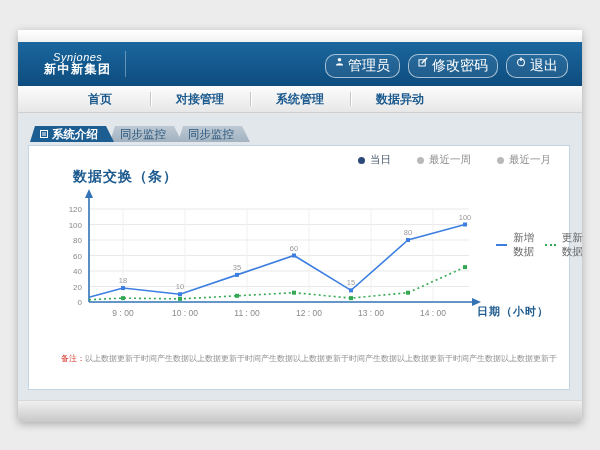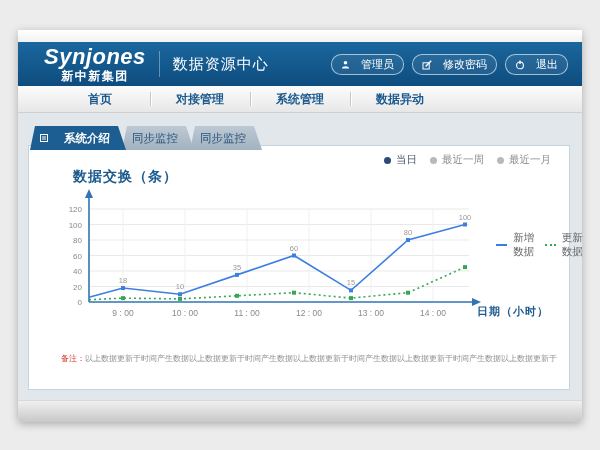--- a/index.html
+++ b/index.html
@@ -1,37 +1,37 @@
 <!DOCTYPE html>
 <html><head>
 <meta charset="utf-8">
 <style>
   html,body{margin:0;padding:0}
   body{width:600px;height:450px;background:#ececec;font-family:"Liberation Sans","DejaVu Sans",sans-serif;position:relative;overflow:hidden}
   .window{position:absolute;left:18px;top:30px;width:564px;height:392px;background:#fff;box-shadow:0 2px 8px rgba(0,0,0,.28);border-radius:2px 2px 4px 4px}
   .topstrip{height:12px;background:linear-gradient(#ffffff,#f2f2f2)}
   .header{height:44px;background:linear-gradient(#1a679e,#0e4c7e);display:flex;align-items:center;position:relative}
   .logo{margin-left:26px;color:#fff;text-align:center;line-height:1.1}
-  .logo-main{font-size:22px;font-weight:bold;font-style:italic;letter-spacing:.5px}
+  .logo-main{font-size:11px;font-weight:normal;font-style:italic;letter-spacing:.5px}
   .logo-sub{font-size:12px;font-weight:bold;letter-spacing:1.5px}
   .vdiv{width:1px;height:26px;background:rgba(255,255,255,.35);margin:0 13px}
   .app-title{color:#fff;font-size:15px;letter-spacing:1px}
   .actions{position:absolute;right:14px;top:12px;display:flex;gap:8px}
-  .action-btn{display:flex;align-items:center;gap:11px;color:#fff;font-size:11px;border:1px solid rgba(255,255,255,.6);border-radius:10px;padding:2px 9px;background:rgba(255,255,255,.07);cursor:pointer;white-space:nowrap}
+  .action-btn{display:flex;gap:4px;color:#fff;font-size:14px;border:1px solid rgba(255,255,255,.6);border-radius:10px;padding:2px 9px;background:rgba(255,255,255,.07);cursor:pointer;white-space:nowrap}
   .action-btn svg{display:block}
   .nav{height:26px;background:linear-gradient(#fcfcfc,#e7e7e7);border-bottom:1px solid #cfcfcf;display:flex;align-items:center;padding-left:32px}
   .nav-item{width:100px;text-align:center;font-size:12px;font-weight:bold;color:#1c5a8e;cursor:pointer;position:relative;line-height:26px}
   .nav-item + .nav-item::before{content:"";position:absolute;left:0;top:6px;height:14px;width:1px;background:#c6c6c6;box-shadow:1px 0 0 #fff}
   .content{position:relative;background:#e2e7eb;height:287px}
   .tabs{position:absolute;left:12px;top:13px;display:flex}
-  .tab{height:24px;line-height:20px;padding:0 16px 0 10px;font-size:11.5px;clip-path:polygon(5px 0,calc(100% - 8px) 0,100% 100%,0 100%);cursor:pointer;margin-right:-4px;display:flex;align-items:center;gap:16px}
+  .tab{height:16px;line-height:20px;padding:0 16px 0 10px;font-size:11.5px;clip-path:polygon(5px 0,calc(100% - 8px) 0,100% 100%,0 100%);cursor:pointer;margin-right:-4px;display:flex;align-items:center;gap:4px}
   .tab.active{background:#1c5d92;color:#fff;font-weight:bold;z-index:3;position:relative}
   .tab.inactive{background:linear-gradient(#bdc9d4,#a2b2c0);color:#2a567c;z-index:1;position:relative}
   .panel{position:absolute;left:10px;top:32px;width:540px;height:243px;background:#fff;border:1px solid #c3d4e2}
-  .filters{position:absolute;right:18px;top:7px;display:flex;gap:13px;align-items:center}
+  .filters{position:absolute;right:18px;top:7px;display:flex;gap:26px;align-items:center}
   .filter{display:flex;align-items:center;gap:5px;font-size:10.5px;cursor:pointer}
   .filter .dot{width:7px;height:7px;border-radius:50%}
   .filter.active .dot{background:#2b4a79}
   .filter.inactive .dot{background:#b9b9b9}
   .filter.active .lbl{color:#44566b}
   .filter.inactive .lbl{color:#8e8e8e}
   .ylabel{position:absolute;left:44px;top:22px;font-size:14px;font-weight:bold;color:#1c5a8e;letter-spacing:1px}
   .xlabel{position:absolute;left:448px;top:158px;font-size:11px;font-weight:bold;color:#1c5a8e;letter-spacing:1px}
   .series-legend{position:absolute;left:467px;top:85px;display:flex;flex-direction:row;gap:10px}
   .slegend-item{display:flex;align-items:center;gap:6px;font-size:10.5px;color:#666;cursor:pointer}
@@ -47,21 +47,20 @@
 
 <div class="window">
   <div class="topstrip"></div>
 
   <div class="header">
     <div class="logo">
       <div class="logo-main">Synjones</div>
       <div class="logo-sub">新中新集团</div>
     </div>
     <div class="vdiv"></div>
-    <div class="app-title">数据资源中心</div>
     <div class="actions" id="actions">
         <div class="action-btn">
           <span>
             <svg width="9" height="9" viewBox="0 0 10 10">
               <circle cx="5" cy="3" r="2" fill="#fff"></circle>
               <path d="M1 9.5 C1 6.2 9 6.2 9 9.5 Z" fill="#fff"></path>
             </svg>
           </span>
           <span>管理员</span>
         </div>

